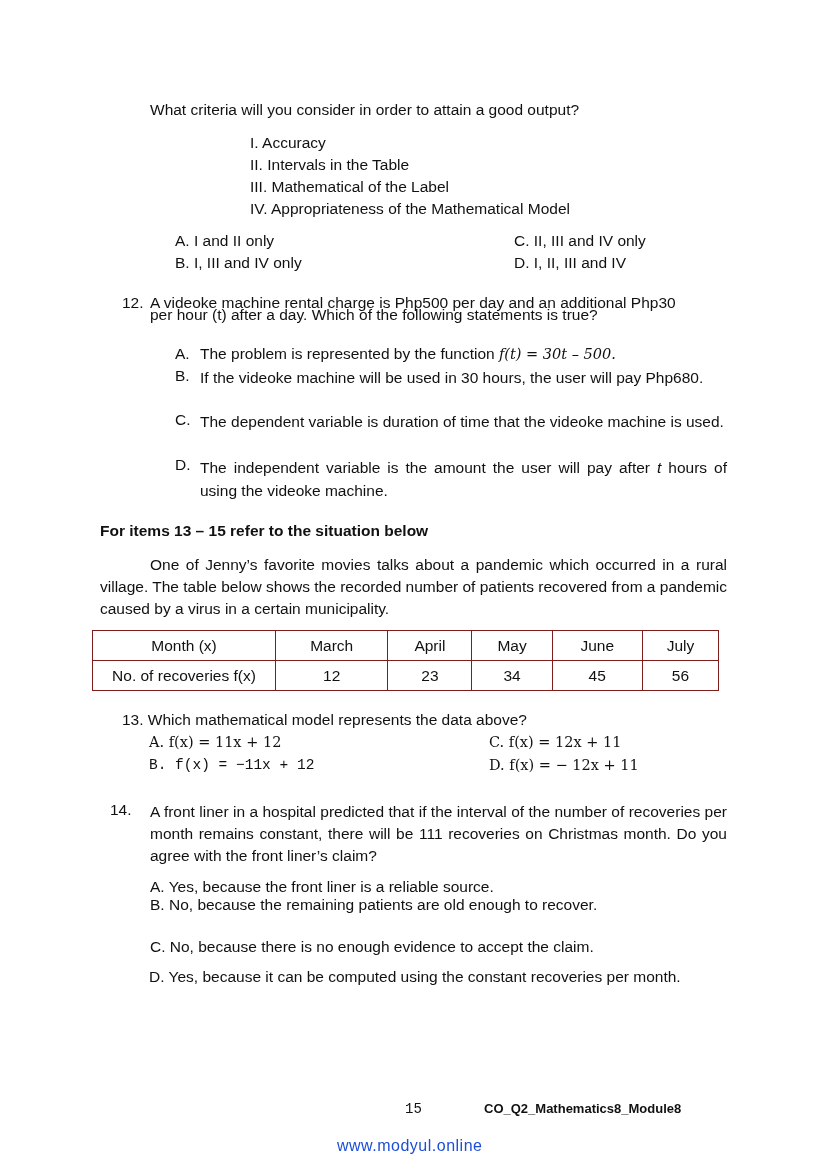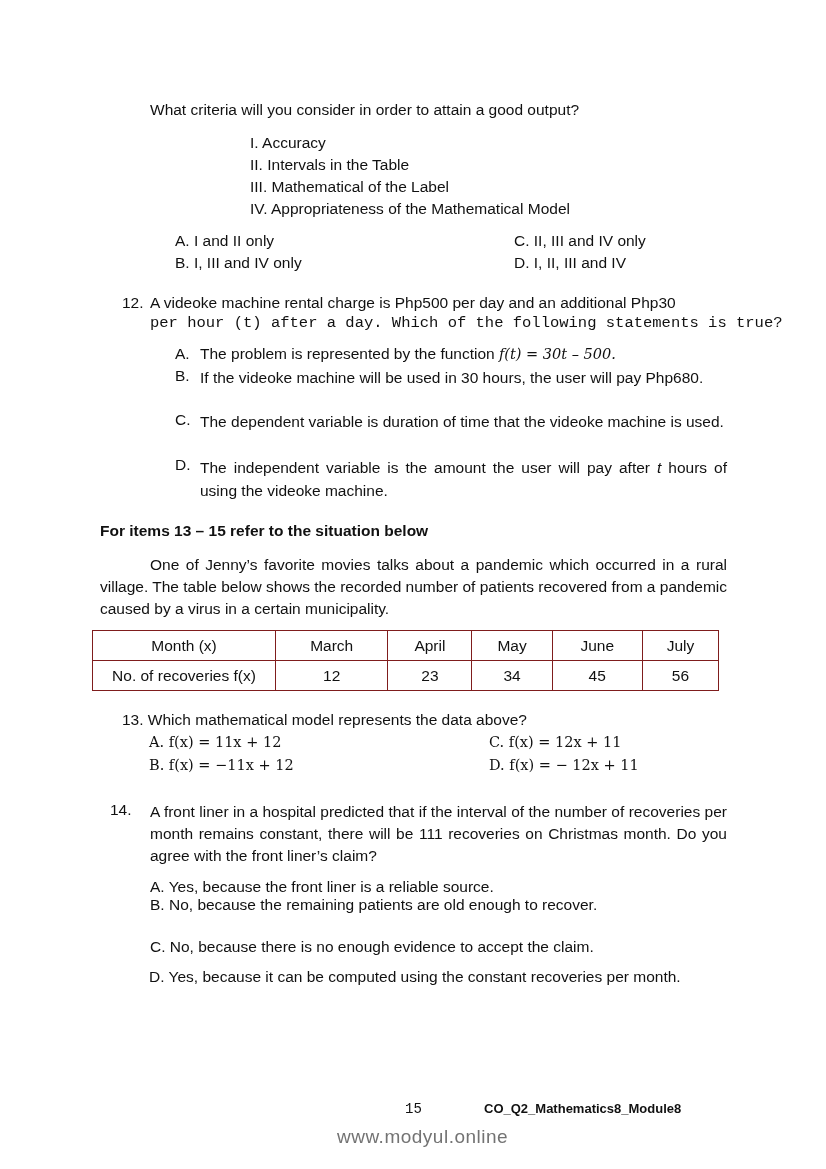--- a/index.html
+++ b/index.html
@@ -6,38 +6,38 @@
   body { width:826px; height:1169px; position:relative; overflow:hidden;
          font-family:"Liberation Sans", sans-serif; font-size:15.5px; color:#111; }
   .abs { position:absolute; white-space:nowrap; }
   .math { font-family:"DejaVu Serif", serif; font-size:14.5px; }
   .just { white-space:normal; text-align:justify; text-align-last:left; }
   table.rec { position:absolute; left:92px; top:630px; width:627px; border-collapse:collapse; }
   table.rec td { border:1px solid #7f1d1d; text-align:center; font-size:15.5px; height:21px; padding:4px 2px; }
   .bold { font-weight:bold; }
   .footer-num { font-family:Liberation Mono, monospace; font-size:14px; }
   .footer-code { font-weight:bold; font-size:13px; }
-  .watermark { color:#737373; font-size:19px; letter-spacing:0.5px; }
+  .watermark { color:#1d4ed8; font-size:16px; letter-spacing:0.5px;margin-top:11px; }
 </style>
 </head>
 <body>
 
 <div class="abs" style="left:150px;top:101px;">What criteria will you consider in order to attain a good output?</div>
 <div class="abs" style="left:250px;top:134px;">I. Accuracy</div>
 <div class="abs" style="left:250px;top:156px;">II. Intervals in the Table</div>
 <div class="abs" style="left:250px;top:178px;">III. Mathematical of the Label</div>
 <div class="abs" style="left:250px;top:200px;">IV. Appropriateness of the Mathematical Model</div>
 <div class="abs" style="left:175px;top:232px;">A.  I and II only</div>
 <div class="abs" style="left:175px;top:254px;">B.  I, III and IV only</div>
 <div class="abs" style="left:514px;top:232px;">C.  II, III and IV only</div>
 <div class="abs" style="left:514px;top:254px;">D.  I, II, III and IV</div>
 
 <div class="abs" style="left:122px;top:294px;">12.</div>
 <div class="abs" style="left:150px;top:294px;">A videoke machine rental charge is Php500 per day and an additional Php30</div>
-<div class="abs" style="left:150px;top:314px;font-family:Liberation Mono, monospace;">per hour (t) after a day. Which of the following statements is true?</div>
+<div class="abs" style="left:150px;top:306px;">per hour (t) after a day. Which of the following statements is true?</div>
 
 <div class="abs" style="left:175px;top:345px;">A.</div>
 <div class="abs" style="left:200px;top:345px;">
   <span>The problem is represented by the function </span><span class="math" style="font-style:italic;">f(t)  =  30t – 500.</span>
 </div>
 
 <div class="abs" style="left:175px;top:367px;">B.</div>
 <div class="abs just" style="left:200px;top:367px;width:527px;line-height:22px;">If the videoke machine will be used in 30 hours, the user will pay Php680.</div>
 
 <div class="abs" style="left:175px;top:411px;">C.</div>
@@ -65,21 +65,21 @@
     <td>23</td>
     <td>34</td>
     <td>45</td>
     <td>56</td>
   </tr>
 </tbody>
   </table>
 
 <div class="abs" style="left:122px;top:711px;">13. Which mathematical model represents the data above?</div>
 <div class="abs math" style="left:149px;top:734px;">A.  f(x) =  11x  +  12</div>
-<div class="abs math" style="left:149px;top:757px;">B.  f(x) =  −11x  +  12</div>
+<div class="abs math" style="left:149px;top:757px;font-family:Liberation Mono, monospace;">B.  f(x) =  −11x  +  12</div>
 <div class="abs math" style="left:489px;top:734px;">C.  f(x)  =  12x  +  11</div>
 <div class="abs math" style="left:489px;top:757px;">D.  f(x) =  − 12x  +  11</div>
 
 <div class="abs" style="left:110px;top:801px;">14.</div>
 <div class="abs just" style="left:150px;top:801px;width:577px;line-height:22px;">A front liner in a hospital predicted that if the interval of the number of recoveries per month remains constant, there will be 111 recoveries on Christmas month. Do you agree with the front liner’s claim?</div>
 <div class="abs" style="left:150px;top:878px;">A. Yes, because the front liner is a reliable source.</div>
 <div class="abs" style="left:150px;top:896px;">B. No, because the remaining patients are old enough to recover.</div>
 <div class="abs" style="left:150px;top:938px;">C. No, because there is no enough evidence to accept the claim.</div>
 <div class="abs" style="left:149px;top:968px;">D. Yes, because it can be computed using the constant recoveries per month.</div>
 

